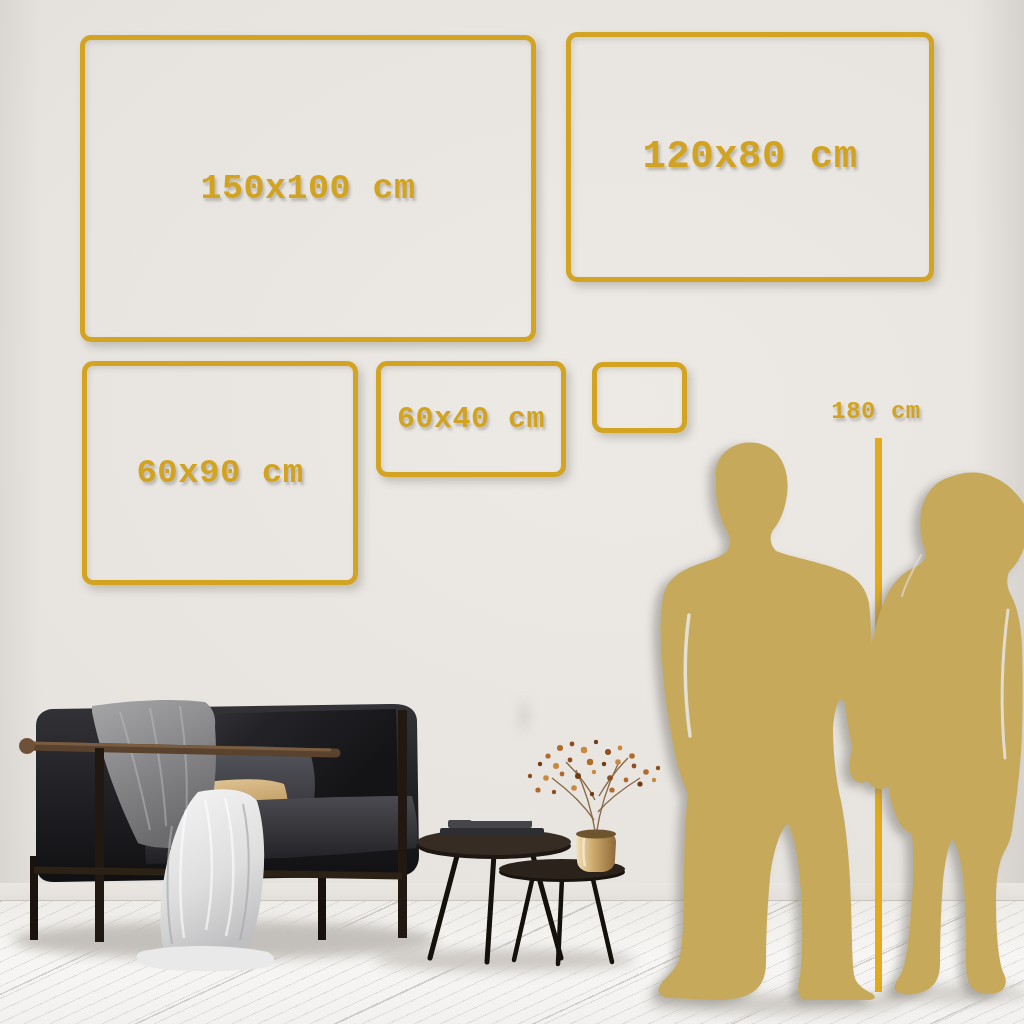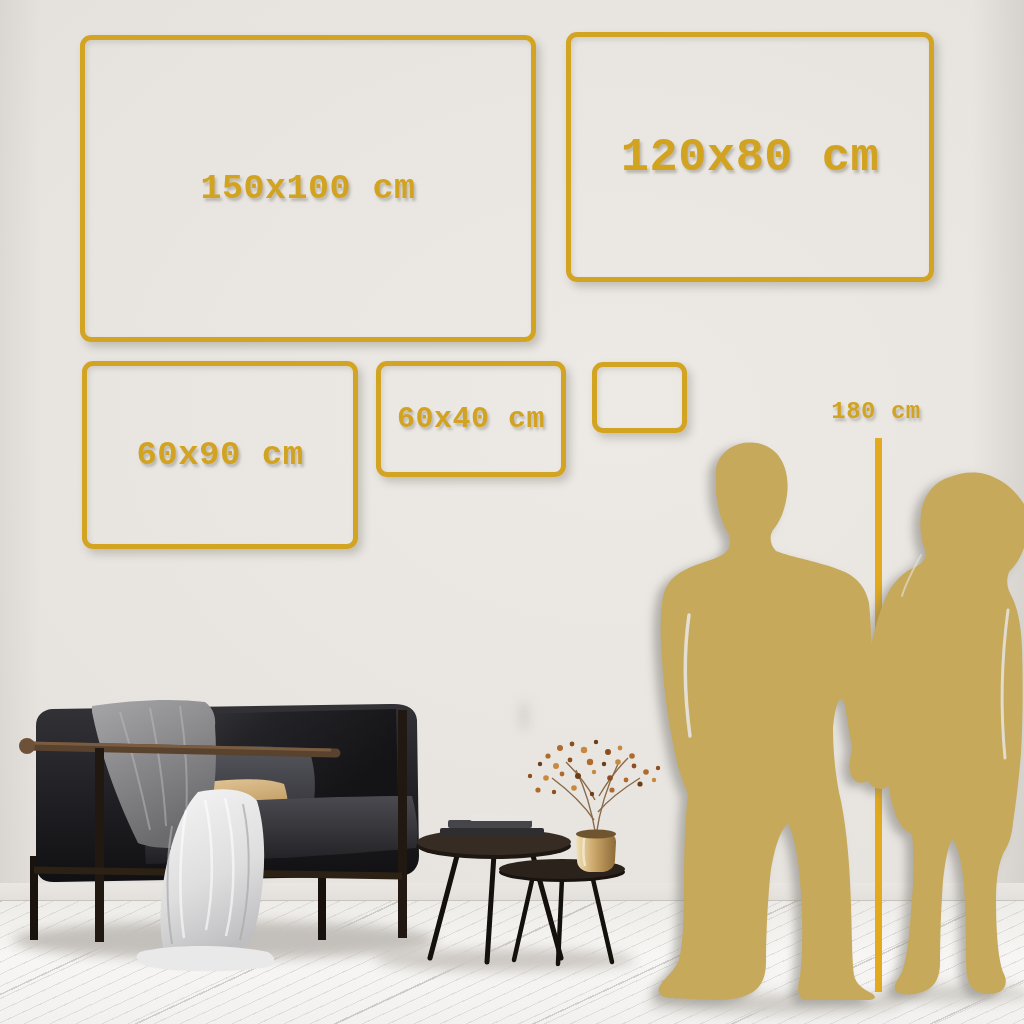--- a/index.html
+++ b/index.html
@@ -35,22 +35,22 @@
     display:flex;align-items:center;justify-content:center;
   }
   .size-label{
     color:#d2a321;font-weight:bold;letter-spacing:0.5px;
     text-shadow:2px 3px 3px rgba(110,102,86,0.38);
     white-space:nowrap;
   }
   .f150{left:80px;top:35px;width:456px;height:307px;}
   .f150 .size-label{font-size:35px;}
   .f120{left:566px;top:32px;width:368px;height:250px;}
-  .f120 .size-label{font-size:47px;}
-  .f90{left:82px;top:361px;width:276px;height:188px;}
+  .f120 .size-label{font-size:39px;}
+  .f90{left:82px;top:361px;width:276px;height:224px;}
   .f90 .size-label{font-size:34px;}
   .f40{left:376px;top:361px;width:190px;height:116px;}
   .f40 .size-label{font-size:30px;}
   .f30{left:592px;top:362px;width:95px;height:71px;}
   .label-30{
     position:absolute;left:573px;top:318px;width:185px;text-align:center;
     font-size:29px;
   }
   .label-180{
     position:absolute;left:796px;top:398px;width:160px;text-align:center;

